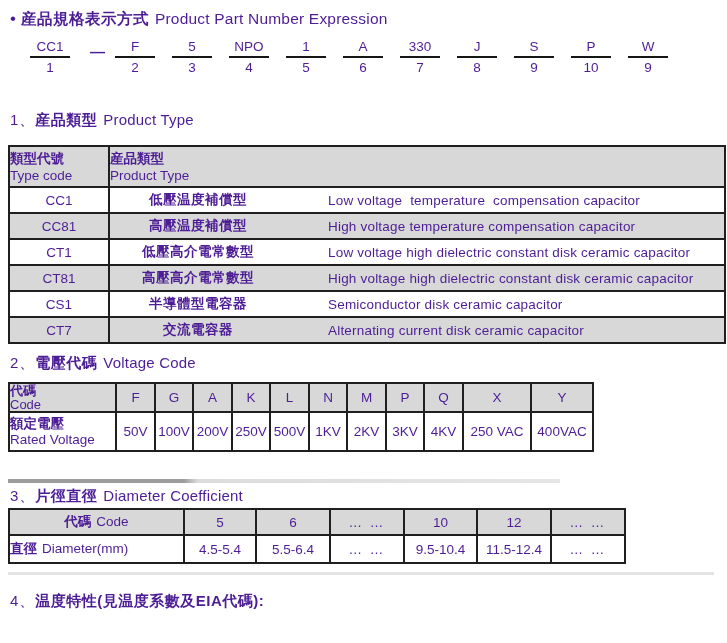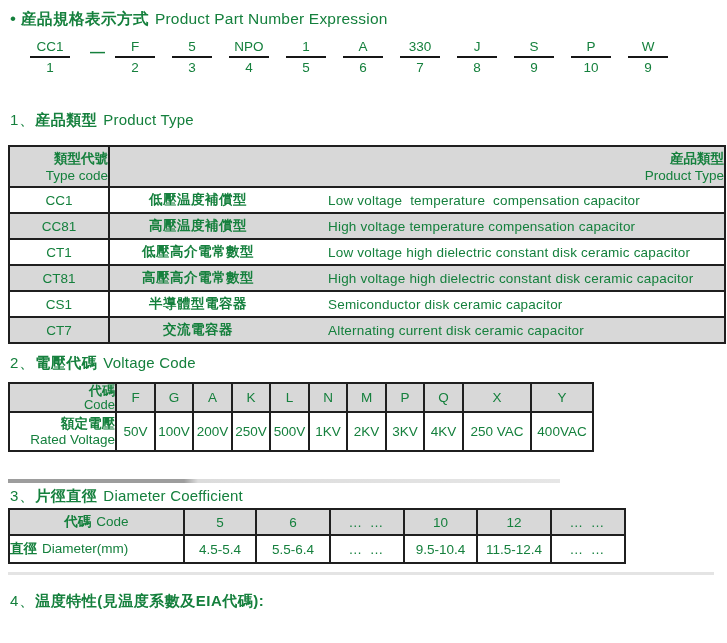--- a/index.html
+++ b/index.html
@@ -1,19 +1,19 @@
 <!DOCTYPE html>
 <html><head>
 <meta charset="utf-8">
 <style>
   * { margin:0; padding:0; box-sizing:border-box; }
   html,body { background:#ffffff; }
   .page {
     position:relative; width:727px; height:643px; background:#ffffff;
-    font-family:"Liberation Sans","DejaVu Sans",sans-serif; color:#15803d;
+    font-family:"Liberation Sans","DejaVu Sans",sans-serif; color:#4c1d95;
     overflow:hidden;
   }
   .bold { font-weight:bold; }
 
   
   .title-row { position:absolute; top:9px; left:10px; font-size:15.5px; white-space:nowrap; }
   .bullet { font-size:17px; margin-right:5px; }
   .title-cn { font-weight:bold; letter-spacing:0.5px; }
   .title-en { margin-left:6px; letter-spacing:0.2px; }
 
@@ -32,21 +32,21 @@
   #h-product-type { top:111px; }
   #h-voltage { top:354px; }
   #h-diameter { top:487px; }
   #h-temperature { top:592px; }
   .h-sub { position:absolute; top:617px; left:35px; font-size:15px; letter-spacing:0.2px; white-space:nowrap; }
 
   
   table { position:absolute; border-collapse:collapse; table-layout:fixed; background:#fff; }
   td { border:2px solid #1f1f1f; padding:0; vertical-align:middle; overflow:hidden; }
   .gray { background:#d8d8d8; }
-  .stack { text-align:right; }
+  .stack { text-align:left; }
   .stack span { display:block; }
   .inline-cn { font-weight:bold; margin-right:5px; }
 
   
   #product-type-table { top:145px; left:8px; width:716px; font-size:13.5px; }
   #product-type-table .hrow td { height:41px; }
   #product-type-table .hrow .stack { line-height:17px; }
   #product-type-table .brow td { height:26px; }
   .cell-code { text-align:center; }
   .desc-flex { display:flex; align-items:center;gap:20px; }

